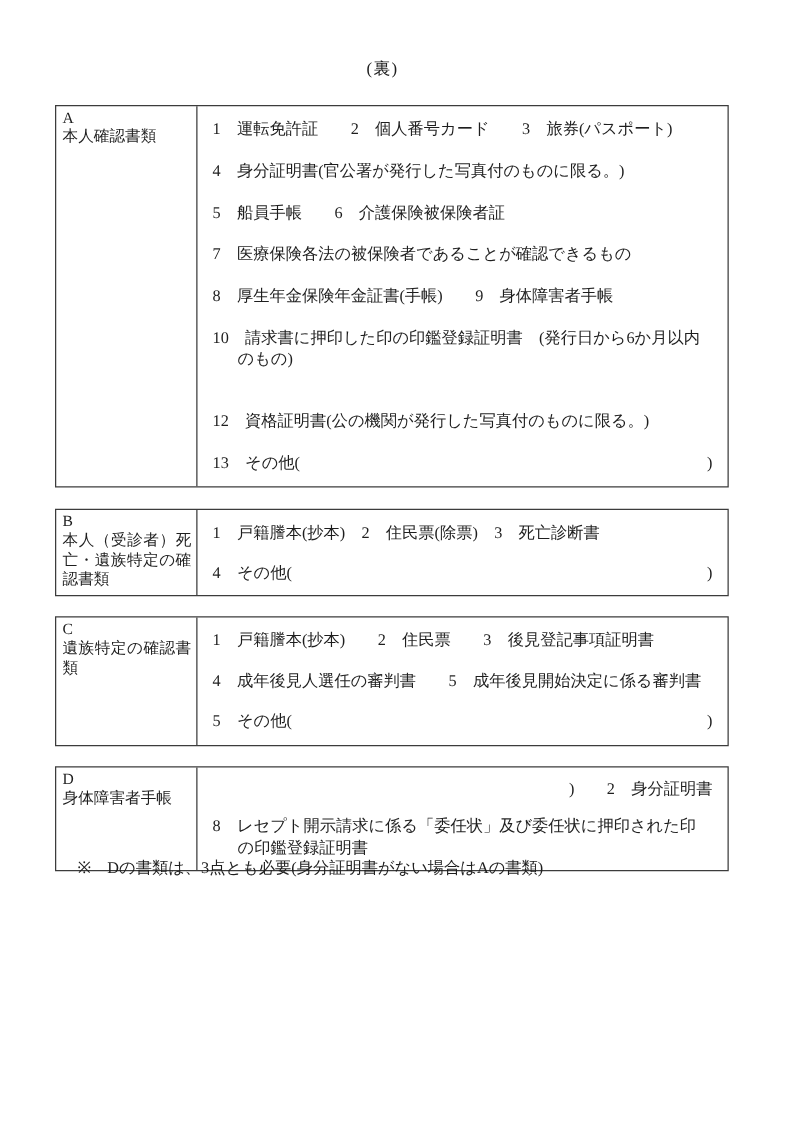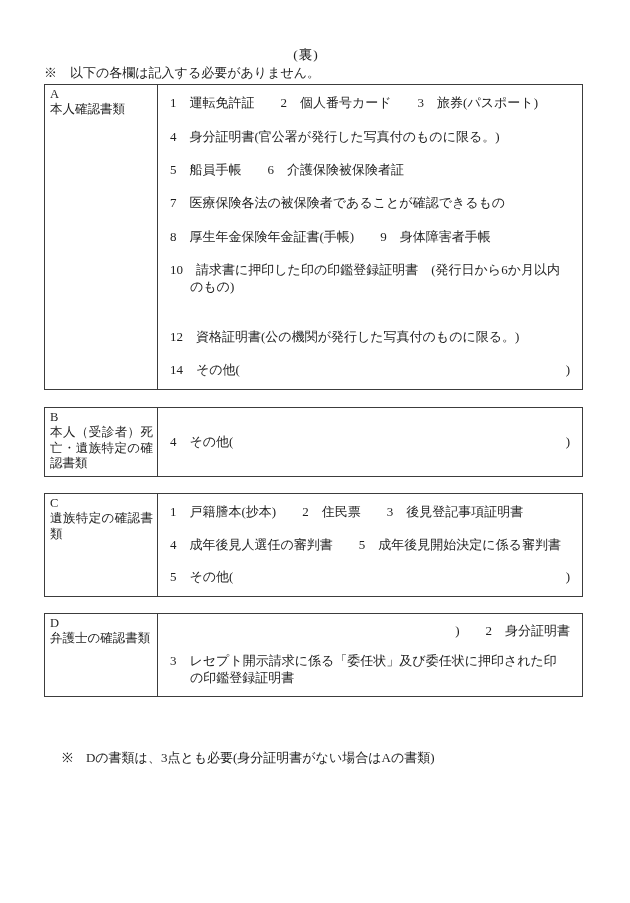--- a/index.html
+++ b/index.html
@@ -14,21 +14,21 @@
   }
   .back-label{
     position:absolute;top:46px;left:0;width:612px;
     text-align:center;font-size:13.5px;letter-spacing:1px;
   }
   .note-top{
     position:absolute;top:64px;left:44px;
     font-size:13px;white-space:pre;
   }
   .note-bottom{
-    position:absolute;top:748px;left:62px;
+    position:absolute;top:684px;left:62px;
     font-size:13px;white-space:pre;
   }
   .tbl{
     position:absolute;left:44px;width:539px;
     border:1px solid #3c3c3c;
     display:flex;box-sizing:border-box;
     background:#fff;
   }
   .tbl-a{top:84px;height:306px;}
   .tbl-b{top:407px;height:70px;}
@@ -53,21 +53,20 @@
   .t{text-indent:-20px;padding-left:20px;white-space:pre-wrap;}
   .tail{margin-left:auto;white-space:pre;padding-left:6px;}
 </style>
 </head>
 <body>
 
 <div class="page">
 
   <div class="back-label">(裏)</div>
 
-  <div class="note-top">※　以下の各欄は記入する必要がありません。</div>
 
   <div class="tbl tbl-a">
     <div class="lcell">
       <div class="lid">A</div>
       <div class="ltx">本人確認書類</div>
     </div>
     <div class="ccell">
       <div class="row">
           <span class="t">1　運転免許証　　2　個人番号カード　　3　旅券(パスポート)</span>
           <span class="tail"></span>
@@ -93,32 +92,36 @@
           <span class="tail"></span>
         </div>
       <div class="row">
           <span class="tail"></span>
         </div>
       <div class="row">
           <span class="t">12　資格証明書(公の機関が発行した写真付のものに限る。)</span>
           <span class="tail"></span>
         </div>
       <div class="row">
-          <span class="t">14　その他(</span>
+          <span class="t">13　その他(</span>
           <span class="tail">)</span>
         </div>
     </div>
   </div>
 
   <div class="tbl tbl-b">
     <div class="lcell">
       <div class="lid">B</div>
       <div class="ltx">本人（受診者）死亡・遺族特定の確認書類</div>
     </div>
     <div class="ccell">
+      <div class="row">
+          <span class="t">1　戸籍謄本(抄本)　2　住民票(除票)　3　死亡診断書</span>
+          <span class="tail"></span>
+        </div>
       <div class="row">
           <span class="t">4　その他(</span>
           <span class="tail">)</span>
         </div>
     </div>
   </div>
 
   <div class="tbl tbl-c">
     <div class="lcell">
       <div class="lid">C</div>
@@ -136,28 +139,28 @@
       <div class="row">
           <span class="t">5　その他(</span>
           <span class="tail">)</span>
         </div>
     </div>
   </div>
 
   <div class="tbl tbl-d">
     <div class="lcell">
       <div class="lid">D</div>
-      <div class="ltx">弁護士の確認書類</div>
+      <div class="ltx">身体障害者手帳</div>
     </div>
     <div class="ccell">
       <div class="row">
           <span class="tail">)　　2　身分証明書</span>
         </div>
       <div class="row">
-          <span class="t">3　レセプト開示請求に係る「委任状」及び委任状に押印された印の印鑑登録証明書</span>
+          <span class="t">8　レセプト開示請求に係る「委任状」及び委任状に押印された印の印鑑登録証明書</span>
           <span class="tail"></span>
         </div>
     </div>
   </div>
 
   <div class="note-bottom">※　Dの書類は、3点とも必要(身分証明書がない場合はAの書類)</div>
 
 </div>
 
 </body></html>

